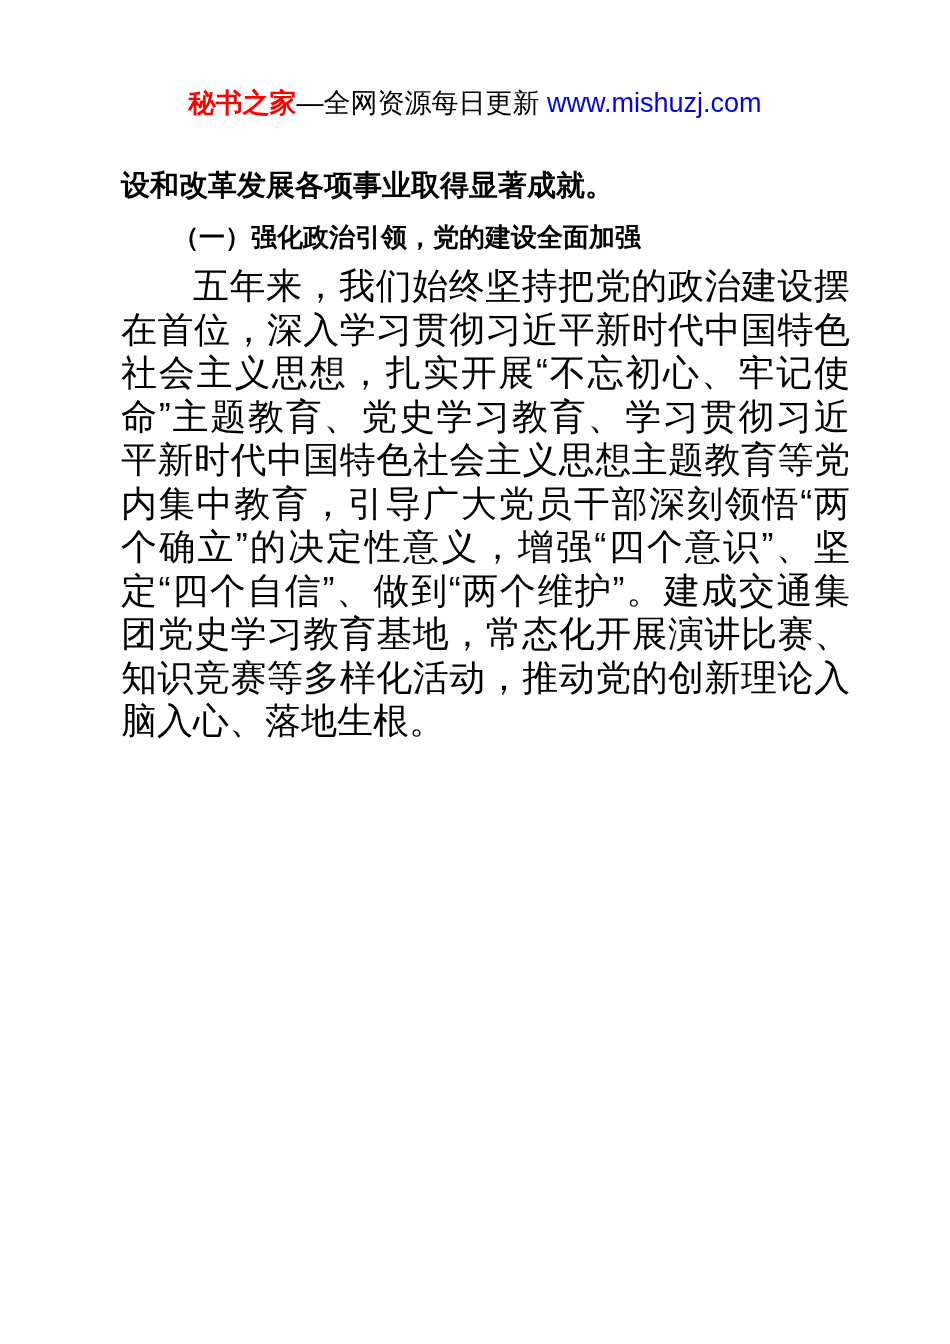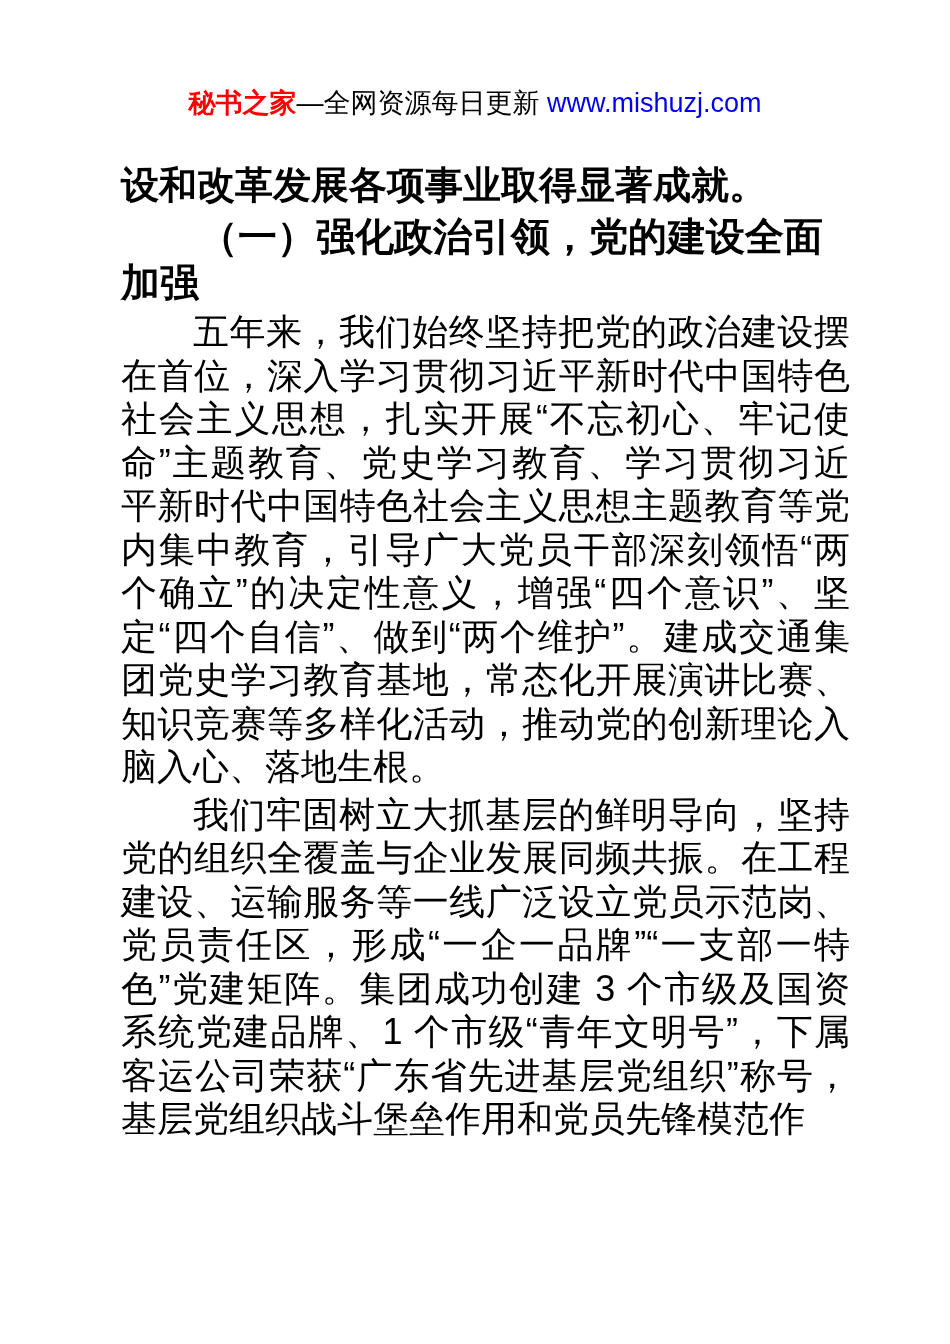--- a/index.html
+++ b/index.html
@@ -40,28 +40,28 @@
     color: #0000ee;
     font-weight: normal;
     cursor: pointer;
   }
   
   .content {
     margin: 42px 100px 0 121px; 
   }
   .intro {
     margin: 0;
-    font-size: 38px;
+    font-size: 29px;
     font-weight: bold;
     line-height: 46px;
     text-align: justify;
   }
   .heading {
     margin: 6px 0 0 0;
-    font-size: 39px;
+    font-size: 26px;
     font-weight: bold;
     line-height: 46px;
     text-indent: 2em;
   }
   .body-para {
     margin: 4px 0 0 0;
     font-size: 36px;
     line-height: 43.5px;
     text-indent: 2em;
     text-align: justify;
@@ -77,16 +77,15 @@
 
   <div class="content">
 
     <p class="intro">设和改革发展各项事业取得显著成就。</p>
 
     <h2 class="heading">（一）强化政治引领，党的建设全面加强</h2>
 
     <p class="body-para">五年来，我们始终坚持把党的政治建设摆在首位，深入学习贯彻习近平新时代中国特色社会主义思想，扎实开展“不忘初心、牢记使命”主题教育、党史学习教育、学习贯彻习近平新时代中国特色社会主义思想主题教育等党内集中教育，引导广大党员干部深刻领悟“两个确立”的决定性意义，增强“四个意识”、坚定“四个自信”、做到“两个维护”。建成交通集团党史学习教育基地，常态化开展演讲比赛、知识竞赛等多样化活动，推动党的创新理论入脑入心、落地生根。</p>
 
 
-    <p class="body-para">我们牢固树立大抓基层的鲜明导向，坚持党的组织全覆盖与企业发展同频共振。在工程建设、运输服务等一线广泛设立党员示范岗、党员责任区，形成“一企一品牌”“一支部一特色”党建矩阵。集团成功创建 3 个市级及国资系统党建品牌、1 个市级“青年文明号”，下属客运公司荣获“广东省先进基层党组织”称号，基层党组织战斗堡垒作用和党员先锋模范作</p>
 
   </div>
 </div>
 
 </body></html>

